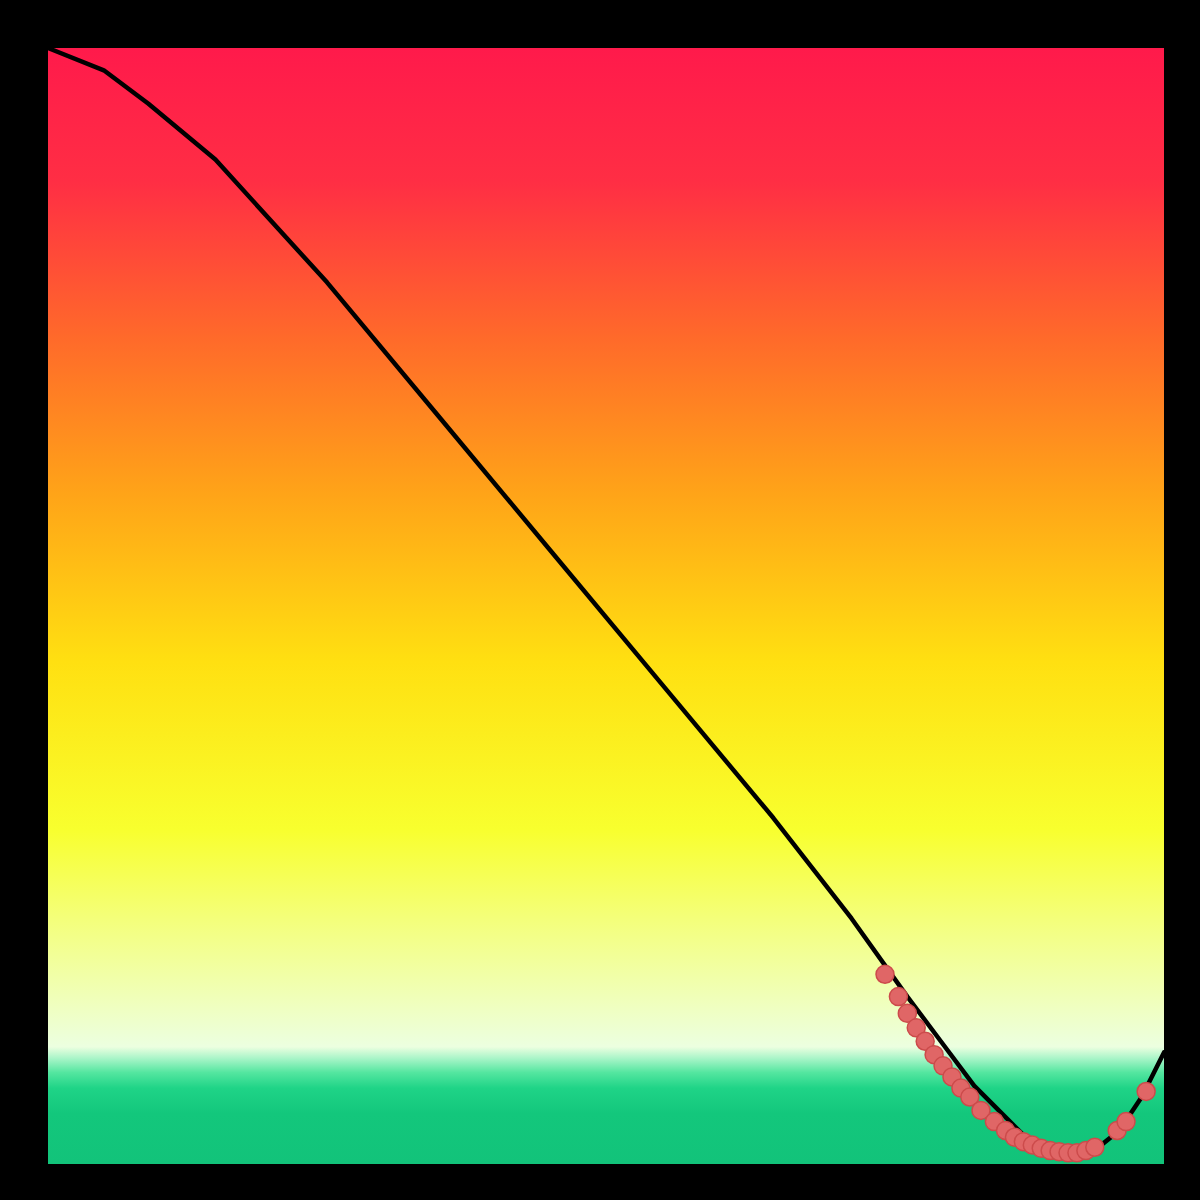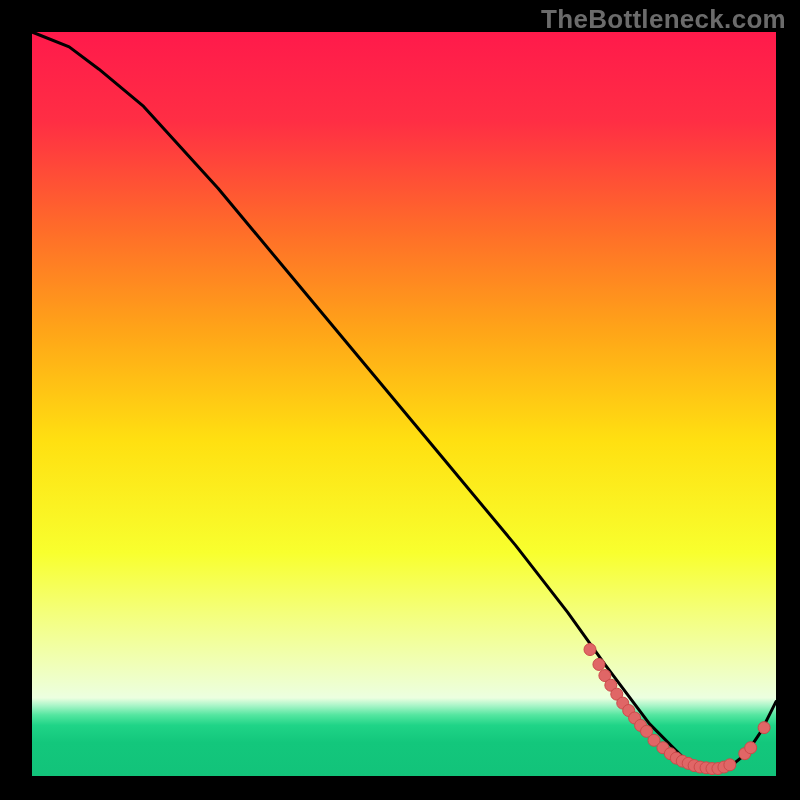--- a/index.html
+++ b/index.html
@@ -29,21 +29,20 @@
   }
   svg {
     position: absolute;
     left: 0;
     top: 0;
   }
 </style>
 </head>
 <body>
 <div class="stage">
-  <div class="watermark">TheBottleneck.com</div>
   <svg id="chart-svg" width="800" height="800" viewBox="0 0 800 800">
       <defs>
         <linearGradient id="bg-grad" x1="0" y1="0" x2="0" y2="1">
           <stop offset="0%" stop-color="#ff1a4b"></stop>
           <stop offset="12%" stop-color="#ff2e44"></stop>
           <stop offset="26%" stop-color="#ff6a2a"></stop>
           <stop offset="40%" stop-color="#ffa418"></stop>
           <stop offset="55.00000000000001%" stop-color="#ffe011"></stop>
           <stop offset="70%" stop-color="#f8ff2e"></stop>
           <stop offset="78%" stop-color="#f4ff7a"></stop>

